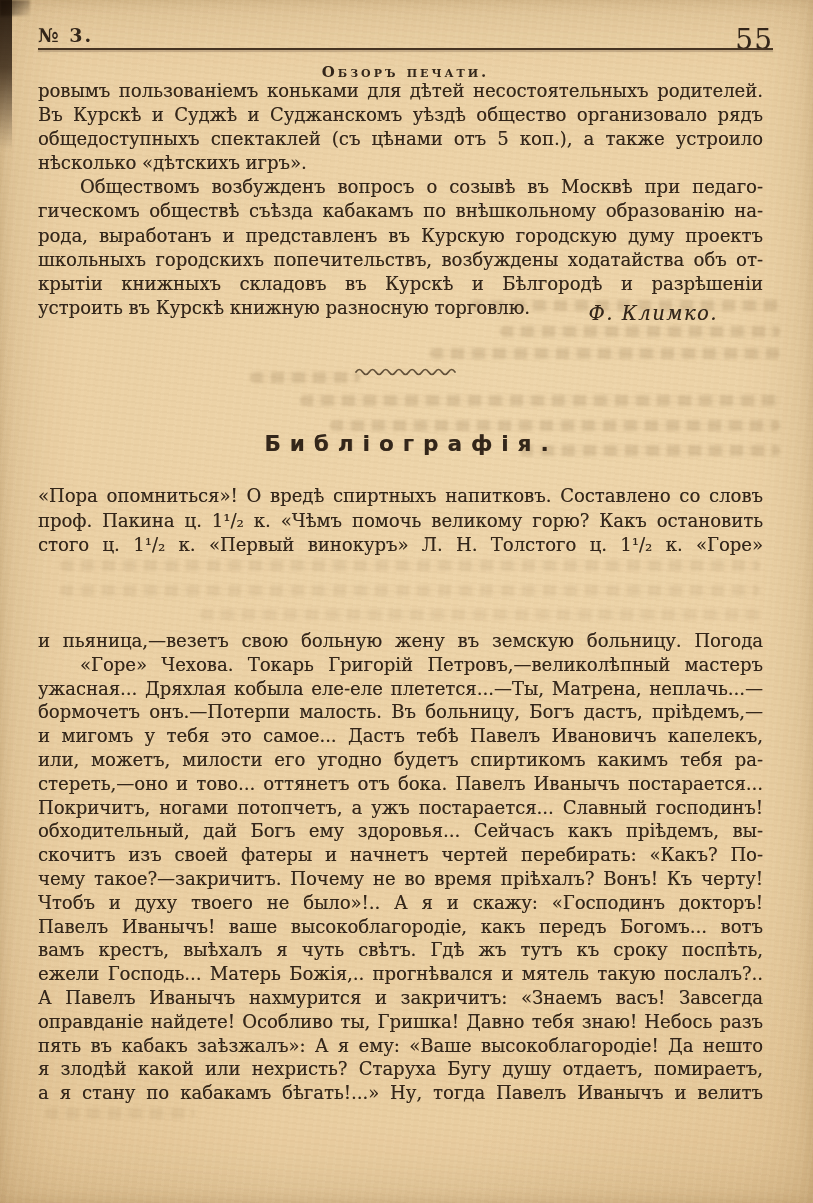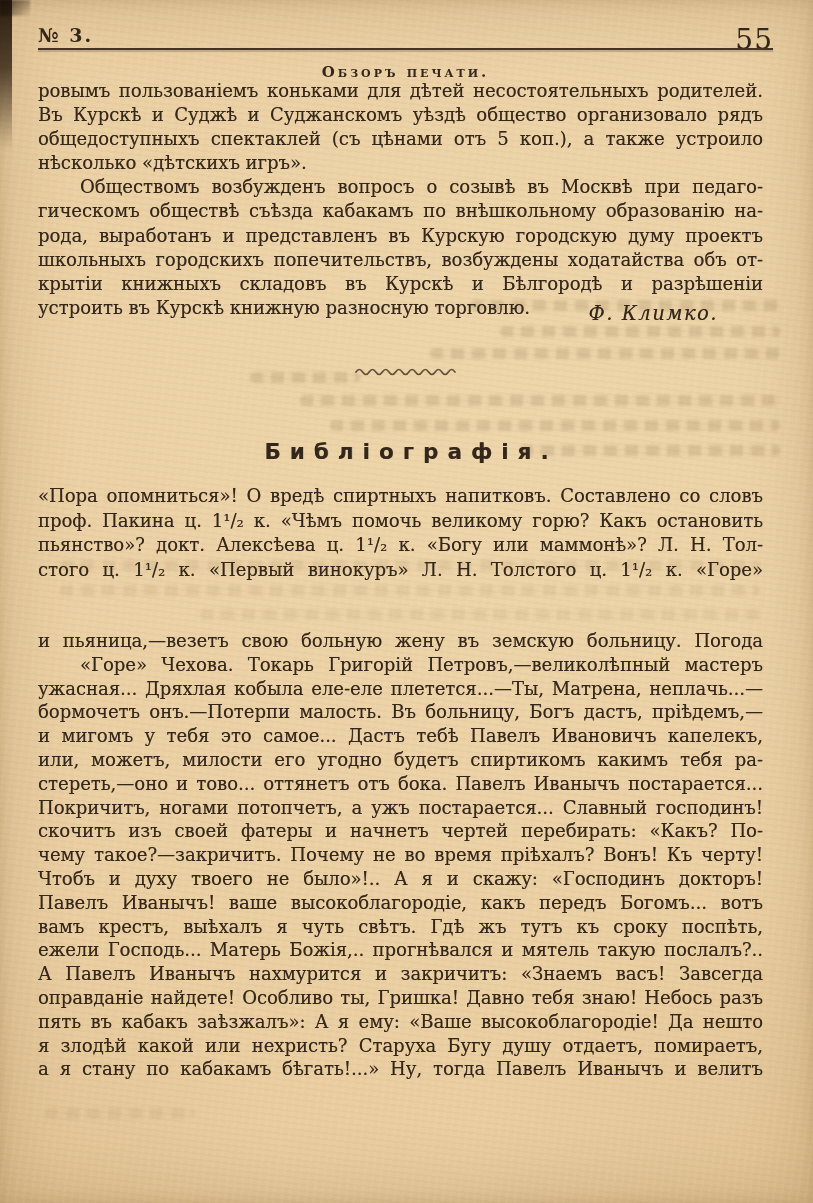--- a/index.html
+++ b/index.html
@@ -64,21 +64,21 @@
   .line.center { text-align: center; text-align-last: center; }
   .line.indent { padding-left: 42px; }
 
   .signature { position: absolute; top: 302px; right: 95px;
                font-style: italic; font-size: 19.5px; letter-spacing: 1.5px;
                text-shadow: 0.2px 0.3px 0.6px rgba(51,38,26,0.5); }
 
   .ornament { position: absolute; top: 362px; left: 0; right: 0; text-align: center; }
   .ornament svg { opacity: 0.85; }
 
-  .heading { position: absolute; top: 427px; left: 0; right: 0; margin: 12px;
+  .heading { position: absolute; top: 427px; left: 0; right: 0; margin: 4px;
              text-align: center; text-indent: 9px;
              font-family: "DejaVu Sans", "Liberation Sans", sans-serif;
              font-weight: bold; font-size: 21.5px; letter-spacing: 9px;
              text-shadow: 0.3px 0.3px 0.6px rgba(51,38,26,0.45); }
 </style>
 </head>
 <body>
 
 <div class="page">
 
@@ -124,33 +124,33 @@
     <svg width="106" height="11" viewBox="0 0 106 11">
       <path d="M2,6 q3.3,-5 6.6,0 t6.6,0 t6.6,0 t6.6,0 t6.6,0 t6.6,0 t6.6,0 t6.6,0 t6.6,0 t6.6,0 t6.6,0 t6.6,0 t6.6,0 t6.6,0 t6.6,0" fill="none" stroke="#4a3a26" stroke-width="1.7" stroke-linecap="round"></path>
     </svg>
   </div>
 
   <h2 class="heading">Библіографія.</h2>
 
   <section class="textblock biblio">
       <div class="line">«Пора опомниться»! О вредѣ спиртныхъ напитковъ. Составлено со словъ</div>
       <div class="line">проф. Пакина ц. 1¹/₂ к. «Чѣмъ помочь великому горю? Какъ остановить</div>
-      <div class="line">пьянство»? докт. Алексѣева ц. 1¹/₂ к. «Богу или маммонѣ»? Л. Н. Тол-</div>
       <div class="line">стого ц. 1¹/₂ к. «Первый винокуръ» Л. Н. Толстого ц. 1¹/₂ к. «Горе»</div>
     </section>
 
   <section class="textblock review">
       <div class="line">и пьяница,—везетъ свою больную жену въ земскую больницу. Погода</div>
       <div class="line indent">«Горе» Чехова. Токарь Григорій Петровъ,—великолѣпный мастеръ</div>
       <div class="line">ужасная... Дряхлая кобыла еле-еле плетется...—Ты, Матрена, неплачь...—</div>
       <div class="line">бормочетъ онъ.—Потерпи малость. Въ больницу, Богъ дастъ, пріѣдемъ,—</div>
       <div class="line">и мигомъ у тебя это самое... Дастъ тебѣ Павелъ Ивановичъ капелекъ,</div>
       <div class="line">или, можетъ, милости его угодно будетъ спиртикомъ какимъ тебя ра-</div>
       <div class="line">стереть,—оно и тово... оттянетъ отъ бока. Павелъ Иванычъ постарается...</div>
       <div class="line">Покричитъ, ногами потопчетъ, а ужъ постарается... Славный господинъ!</div>
+      <div class="line">обходительный, дай Богъ ему здоровья... Сейчасъ какъ пріѣдемъ, вы-</div>
       <div class="line">скочитъ изъ своей фатеры и начнетъ чертей перебирать: «Какъ? По-</div>
       <div class="line">чему такое?—закричитъ. Почему не во время пріѣхалъ? Вонъ! Къ черту!</div>
       <div class="line">Чтобъ и духу твоего не было»!.. А я и скажу: «Господинъ докторъ!</div>
       <div class="line">Павелъ Иванычъ! ваше высокоблагородіе, какъ передъ Богомъ... вотъ</div>
       <div class="line">вамъ крестъ, выѣхалъ я чуть свѣтъ. Гдѣ жъ тутъ къ сроку поспѣть,</div>
       <div class="line">ежели Господь... Матерь Божія,.. прогнѣвался и мятель такую послалъ?..</div>
       <div class="line">А Павелъ Иванычъ нахмурится и закричитъ: «Знаемъ васъ! Завсегда</div>
       <div class="line">оправданіе найдете! Особливо ты, Гришка! Давно тебя знаю! Небось разъ</div>
       <div class="line">пять въ кабакъ заѣзжалъ»: А я ему: «Ваше высокоблагородіе! Да нешто</div>
       <div class="line">я злодѣй какой или нехристь? Старуха Бугу душу отдаетъ, помираетъ,</div>

